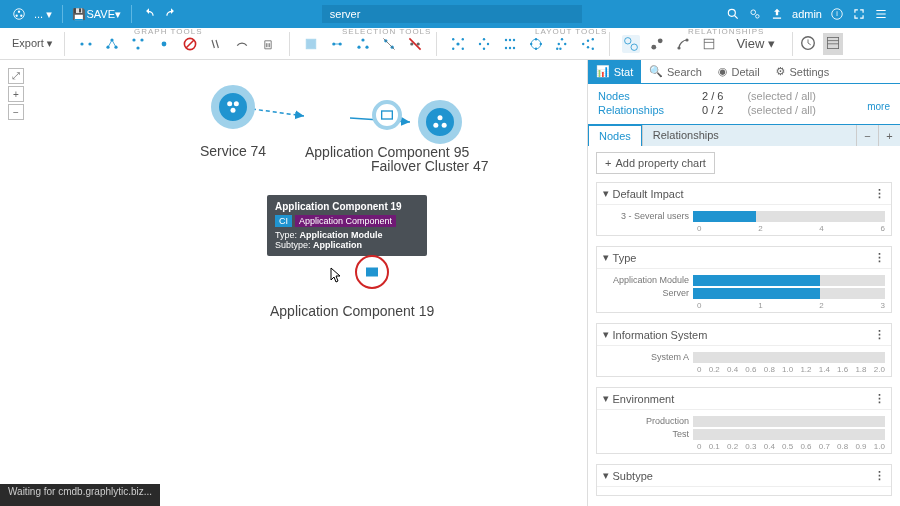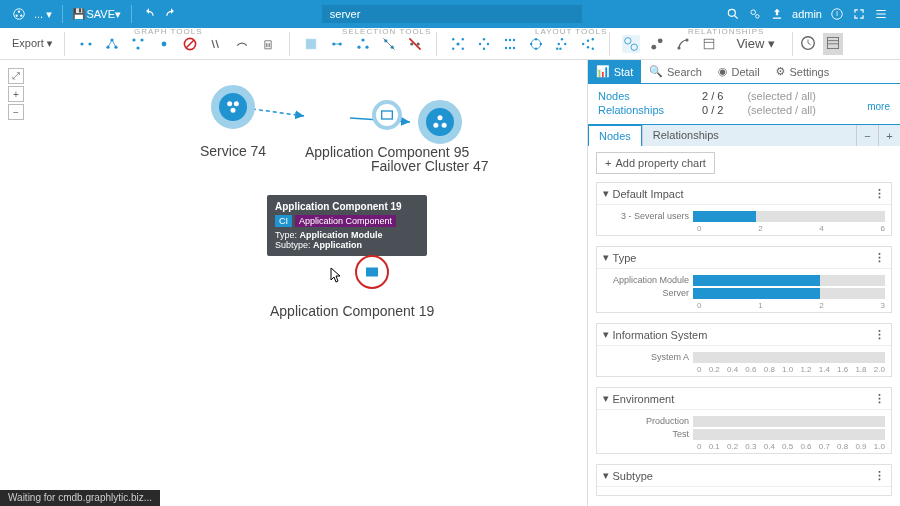--- a/index.html
+++ b/index.html
@@ -54,21 +54,21 @@
 .add-chart{border:1px solid #ccc;padding:4px 8px;font-size:11px;color:#555;display:inline-flex;align-items:center;gap:4px;cursor:pointer;margin-bottom:8px}
 .chart-box{border:1px solid #e0e0e0;margin-bottom:10px;position:relative}
 .chart-head{padding:4px 6px;font-size:11px;color:#555;border-bottom:1px solid #eee;display:flex;align-items:center;gap:4px}
 .chart-head .menu{margin-left:auto;font-weight:bold;cursor:pointer}
 .chart-body{padding:6px 6px 2px 6px}
 .bar-row{display:flex;align-items:flex-start;margin-bottom:2px}
 .bar-lbl{width:90px;font-size:9px;color:#777;text-align:right;padding-right:4px}
 .bar-track{flex:1;height:11px;background:#e0e0e0;position:relative}
 .bar-fill{height:100%;background:#2094d0}
 .axis{display:flex;justify-content:space-between;font-size:8px;color:#999;padding-left:94px;margin-top:2px}
-.statusbar{position:absolute;bottom:0;left:0;height:16px;background:#2a2a2a;color:#ccc;font-size:10px;padding:2px 8px}
+.statusbar{position:absolute;bottom:0;left:0;height:22px;background:#2a2a2a;color:#ccc;font-size:10px;padding:2px 8px}
 .cursor{position:absolute;width:12px;height:16px;pointer-events:none}
 svg.edge{position:absolute;left:0;top:0;pointer-events:none}
 </style>
 </head>
 <body>
 
 <div class="topbar">
   <span class="tb-btn">
       <svg viewBox="0 0 24 24">
         <circle cx="12" cy="12" r="9" stroke="#fff" stroke-width="1.5" fill="none"></circle>

